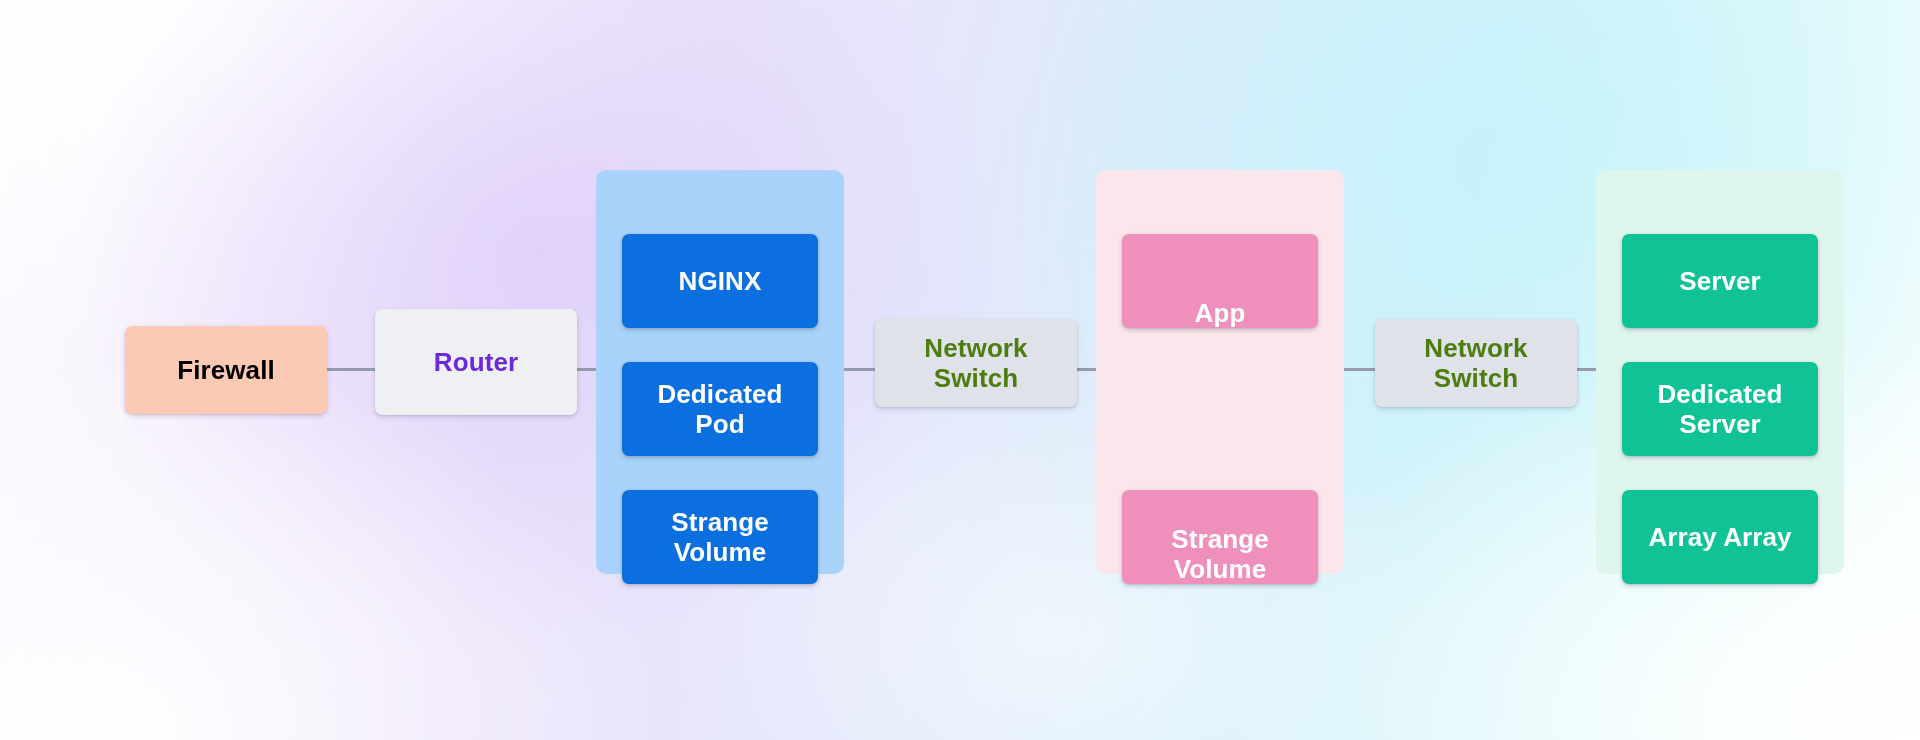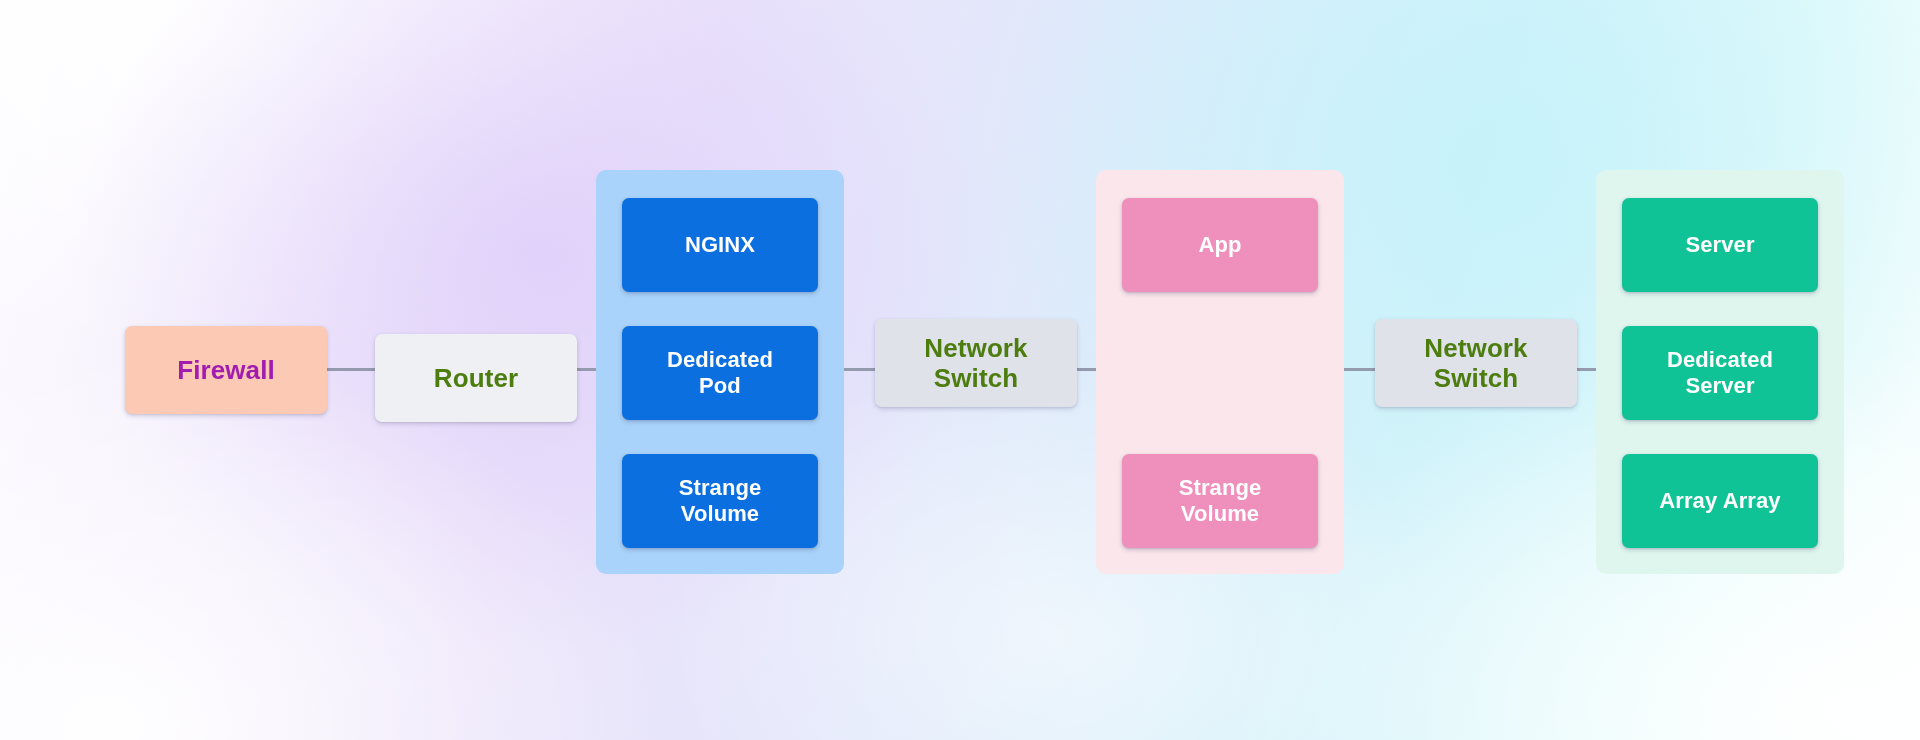--- a/index.html
+++ b/index.html
@@ -94,26 +94,26 @@
   }
   .node-label {
     display: block;
     white-space: pre-line;
   }
 
   
   .node-firewall {
     left: 125px; top: 326px; width: 202px; height: 88px;
     background: #fcc9b4;
-    color: #a21caf;
+    color: #000000;
   }
   .node-router {
-    left: 375px; top: 334px; width: 202px; height: 88px;
+    left: 375px; top: 309px; width: 202px; height: 106px;
     background: #eef0f3;
-    color: #4d7c0f;
+    color: #6d28d9;
   }
   .node-switch {
     width: 202px; height: 88px;
     background: #e0e2ea;
     color: #4d7c0f;
     top: 319px;
     text-align: center;
   }
   .node-switch-1 { left: 875px; }
   .node-switch-2 { left: 1375px; }
@@ -138,32 +138,33 @@
     left: 26px;
     width: 196px;
     height: 94px;
     box-sizing: border-box;
     display: flex;
     align-items: center;
     justify-content: center;
     text-align: center;
     border-radius: 7px;
     color: #ffffff;
-    font-size: 22px;
+    font-size: 26px;
     font-weight: 700;
     line-height: 1.16;
     letter-spacing: 0.1px;
     box-shadow: 0 2px 5px rgba(60,60,100,0.22), 0 1px 2px rgba(60,60,100,0.14);
+    margin-top: 36px;
   }
   .group-child.row-0 { top: 28px; }
   .group-child.row-1 { top: 156px; }
   .group-child.row-2 { top: 284px; }
 
   .child-blue  { background: #0b6fe0; }
-  .child-pink  { background: #ee8fbc; }
+  .child-pink  { background: #ee8fbc; align-items: flex-end; }
   .child-green { background: #0fc396; }
 </style>
 </head>
 <body>
 
 <div id="diagram-canvas">
 
   <div class="bg-layer bg-base"></div>
   <div class="bg-layer bg-glow-tl"></div>
   <div class="bg-layer bg-glow-purple"></div>

